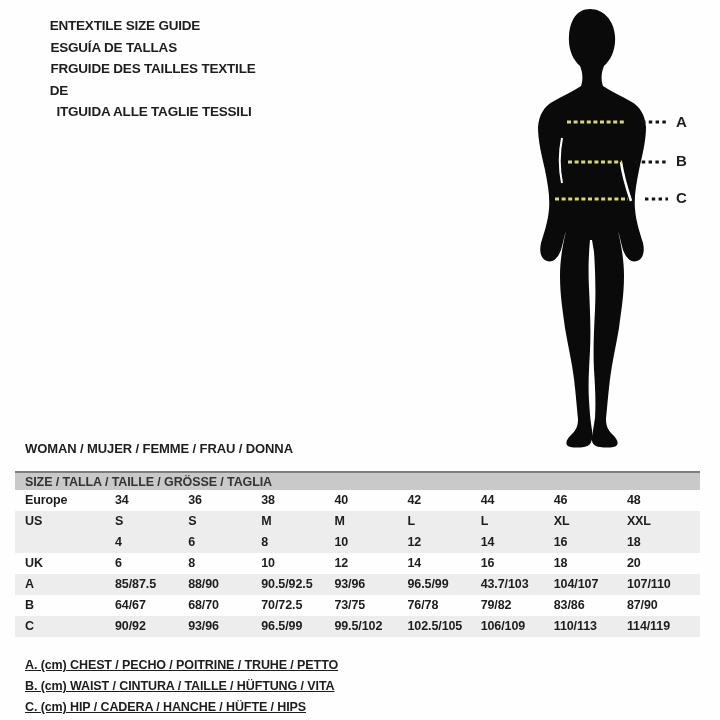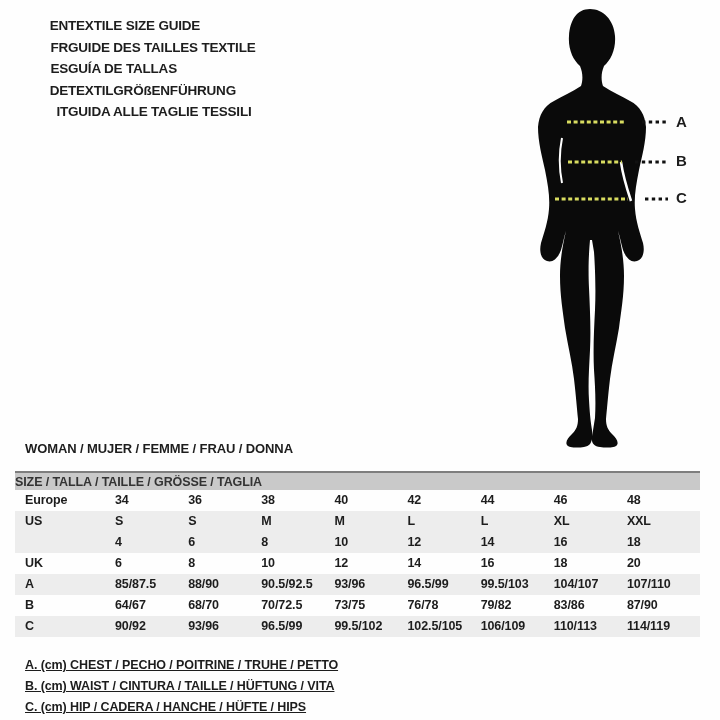--- a/index.html
+++ b/index.html
@@ -23,21 +23,21 @@
   .marker-c{left:176px;top:189px;}
 
   
   .section-title{position:absolute;top:441px;left:25px;font-weight:700;
                  font-size:13px;letter-spacing:-0.1px;}
 
   
   .size-table{position:absolute;top:471px;left:15px;width:685px;font-weight:700;
               font-size:12.5px;letter-spacing:-0.1px;}
   .st-header{height:19px;line-height:19px;background:#c9c9c9;color:#333333;
-             border-top:2px solid #7e7e7e;box-sizing:border-box;}
+             border-top:2px solid #7e7e7e;padding-left:10px;box-sizing:border-box;}
   .st-row{display:grid;grid-template-columns:100px repeat(8,1fr);
           height:21px;line-height:21px;}
   .st-row.shade{background:#ededed;}
   .st-label{padding-left:10px;text-align:left;}
   .st-cell{text-align:left;}
 
   
   .legend{position:absolute;top:655px;left:25px;font-weight:700;font-size:12.5px;
           line-height:21px;letter-spacing:-0.1px;text-decoration:underline;}
   .legend div{white-space:nowrap;}
@@ -46,30 +46,29 @@
 <body>
 
 <div class="stage">
 
   <div class="langs">
     <div class="lang-row">
       <span class="lang-code">EN</span>
       <span class="lang-label">TEXTILE SIZE GUIDE</span>
     </div>
     <div class="lang-row">
+      <span class="lang-code">ES</span>
+      <span class="lang-label">GUÍA DE TALLAS</span>
+    </div>
+    <div class="lang-row">
       <span class="lang-code">FR</span>
       <span class="lang-label">GUIDE DES TAILLES TEXTILE</span>
     </div>
     <div class="lang-row">
-      <span class="lang-code">ES</span>
-      <span class="lang-label">GUÍA DE TALLAS</span>
-    </div>
-    <div class="lang-row">
       <span class="lang-code">DE</span>
-      <span class="lang-label">TEXTILGRÖßENFÜHRUNG</span>
     </div>
     <div class="lang-row">
       <span class="lang-code">IT</span>
       <span class="lang-label">GUIDA ALLE TAGLIE TESSILI</span>
     </div>
   </div>
 
   <div class="figure-wrap">
     <svg class="figure-svg" width="215" height="460" viewBox="500 0 215 460" xmlns="http://www.w3.org/2000/svg">
       <path d="M 590,9
@@ -191,21 +190,21 @@
       <span class="st-cell">20</span>
     </div>
 
     <div class="st-row shade">
       <span class="st-label">A</span>
       <span class="st-cell">85/87.5</span>
       <span class="st-cell">88/90</span>
       <span class="st-cell">90.5/92.5</span>
       <span class="st-cell">93/96</span>
       <span class="st-cell">96.5/99</span>
-      <span class="st-cell">99.5/103</span>
+      <span class="st-cell">43.7/103</span>
       <span class="st-cell">104/107</span>
       <span class="st-cell">107/110</span>
     </div>
 
     <div class="st-row">
       <span class="st-label">B</span>
       <span class="st-cell">64/67</span>
       <span class="st-cell">68/70</span>
       <span class="st-cell">70/72.5</span>
       <span class="st-cell">73/75</span>

